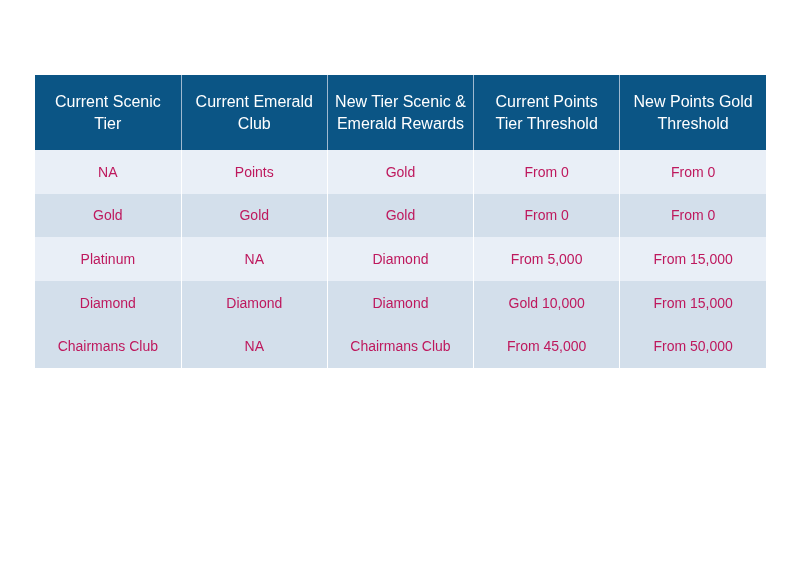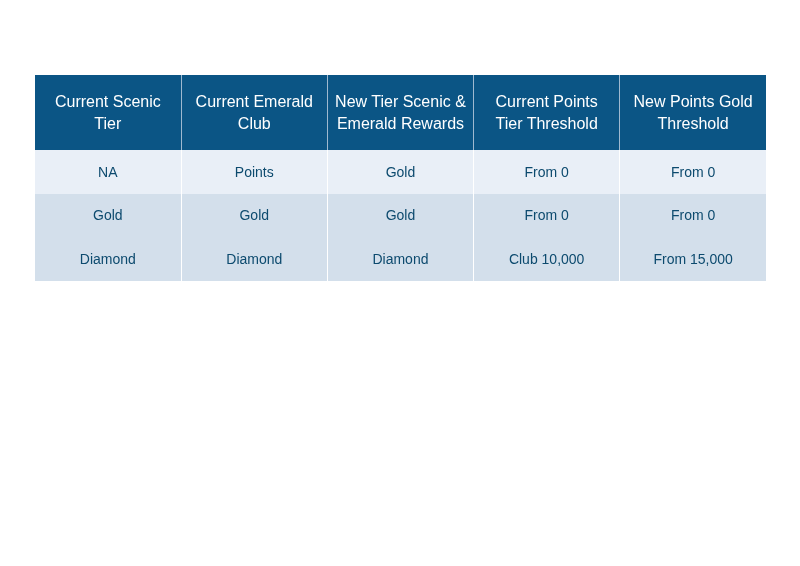--- a/index.html
+++ b/index.html
@@ -11,21 +11,21 @@
   }
   table.tiers th {
     background: #0b5585; color: #ffffff; font-weight: normal;
     font-size: 16px; line-height: 22px; height: 75px; padding: 0 6px;
     text-align: center; vertical-align: middle;
     border-left: 1px solid #9fb9d0;
     margin-top: 20px;
   }
   table.tiers th:first-child { border-left: none; }
   table.tiers td {
-    font-size: 14px; color: #0c4a6e; text-align: center; vertical-align: middle;
+    font-size: 14px; color: #be185d; text-align: center; vertical-align: middle;
     height: 43.6px; padding: 0 4px; border-left: 1px solid #ffffff;
   }
   table.tiers td:first-child { border-left: none; }
   table.tiers tr.odd td { background: #e9eff7; }
   table.tiers tr.even td { background: #d3dfeb; }
 </style>
 </head>
 <body>
 
 <table class="tiers">
@@ -46,21 +46,35 @@
       <td>From 0</td>
       <td>From 0</td>
     </tr>
     <tr class="even">
       <td>Gold</td>
       <td>Gold</td>
       <td>Gold</td>
       <td>From 0</td>
       <td>From 0</td>
     </tr>
+    <tr class="odd">
+      <td>Platinum</td>
+      <td>NA</td>
+      <td>Diamond</td>
+      <td>From 5,000</td>
+      <td>From 15,000</td>
+    </tr>
     <tr class="even">
       <td>Diamond</td>
       <td>Diamond</td>
       <td>Diamond</td>
-      <td>Club 10,000</td>
+      <td>Gold 10,000</td>
       <td>From 15,000</td>
+    </tr>
+    <tr class="even">
+      <td>Chairmans Club</td>
+      <td>NA</td>
+      <td>Chairmans Club</td>
+      <td>From 45,000</td>
+      <td>From 50,000</td>
     </tr>
   </tbody>
 </table>
 
 </body></html>

